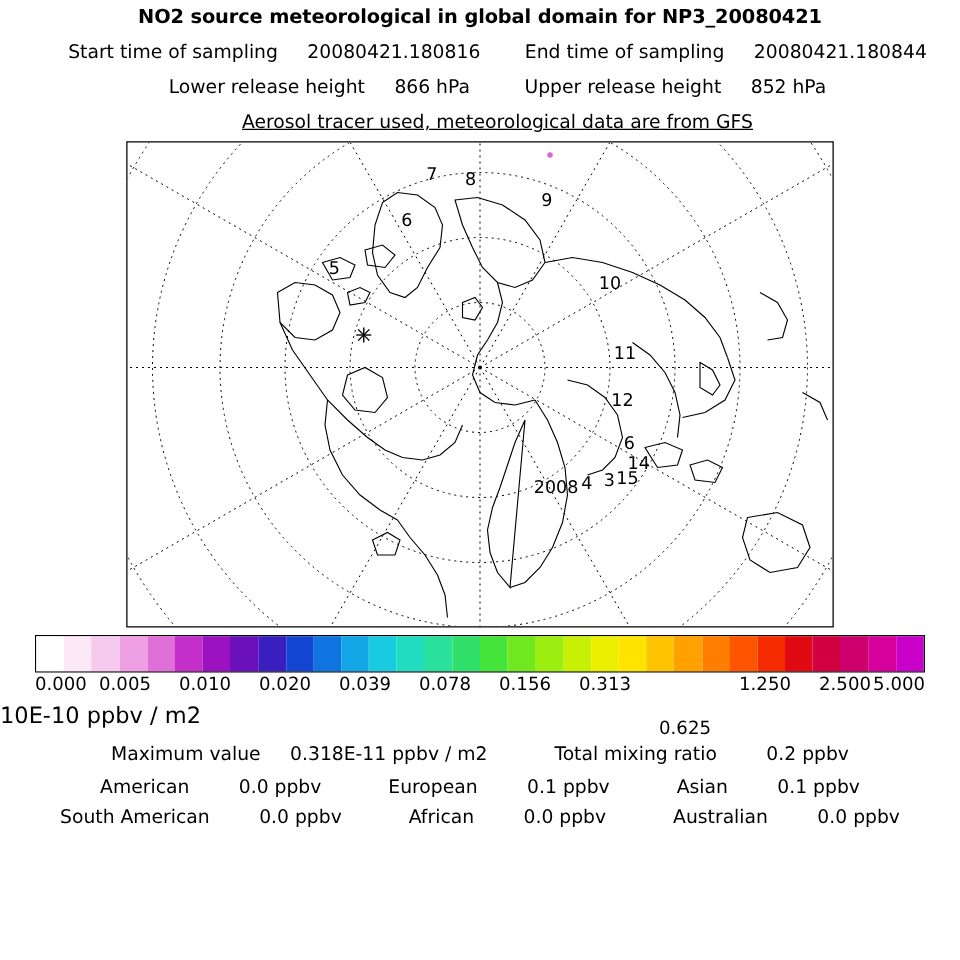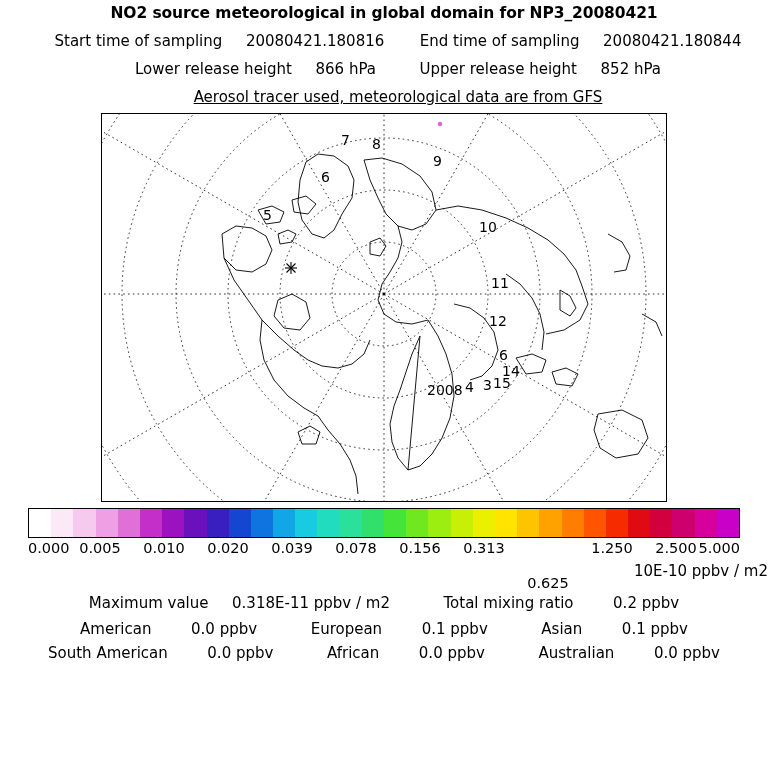--- a/index.html
+++ b/index.html
@@ -96,22 +96,22 @@
     position: absolute;
     font-size: 14.5px;
     transform: translateX(-50%);
     white-space: nowrap;
   }
   .cbar-units {
     position: absolute;
     top: 562px;
     left: 0;
     width: 768px;
-    text-align: right;
-    font-size: 15px;
+    text-align: left;
+    font-size: 18px;
   }
 
   
   .stat-line {
     position: absolute;
     left: 0;
     width: 768px;
     text-align: center;
     font-size: 15px;
   }

